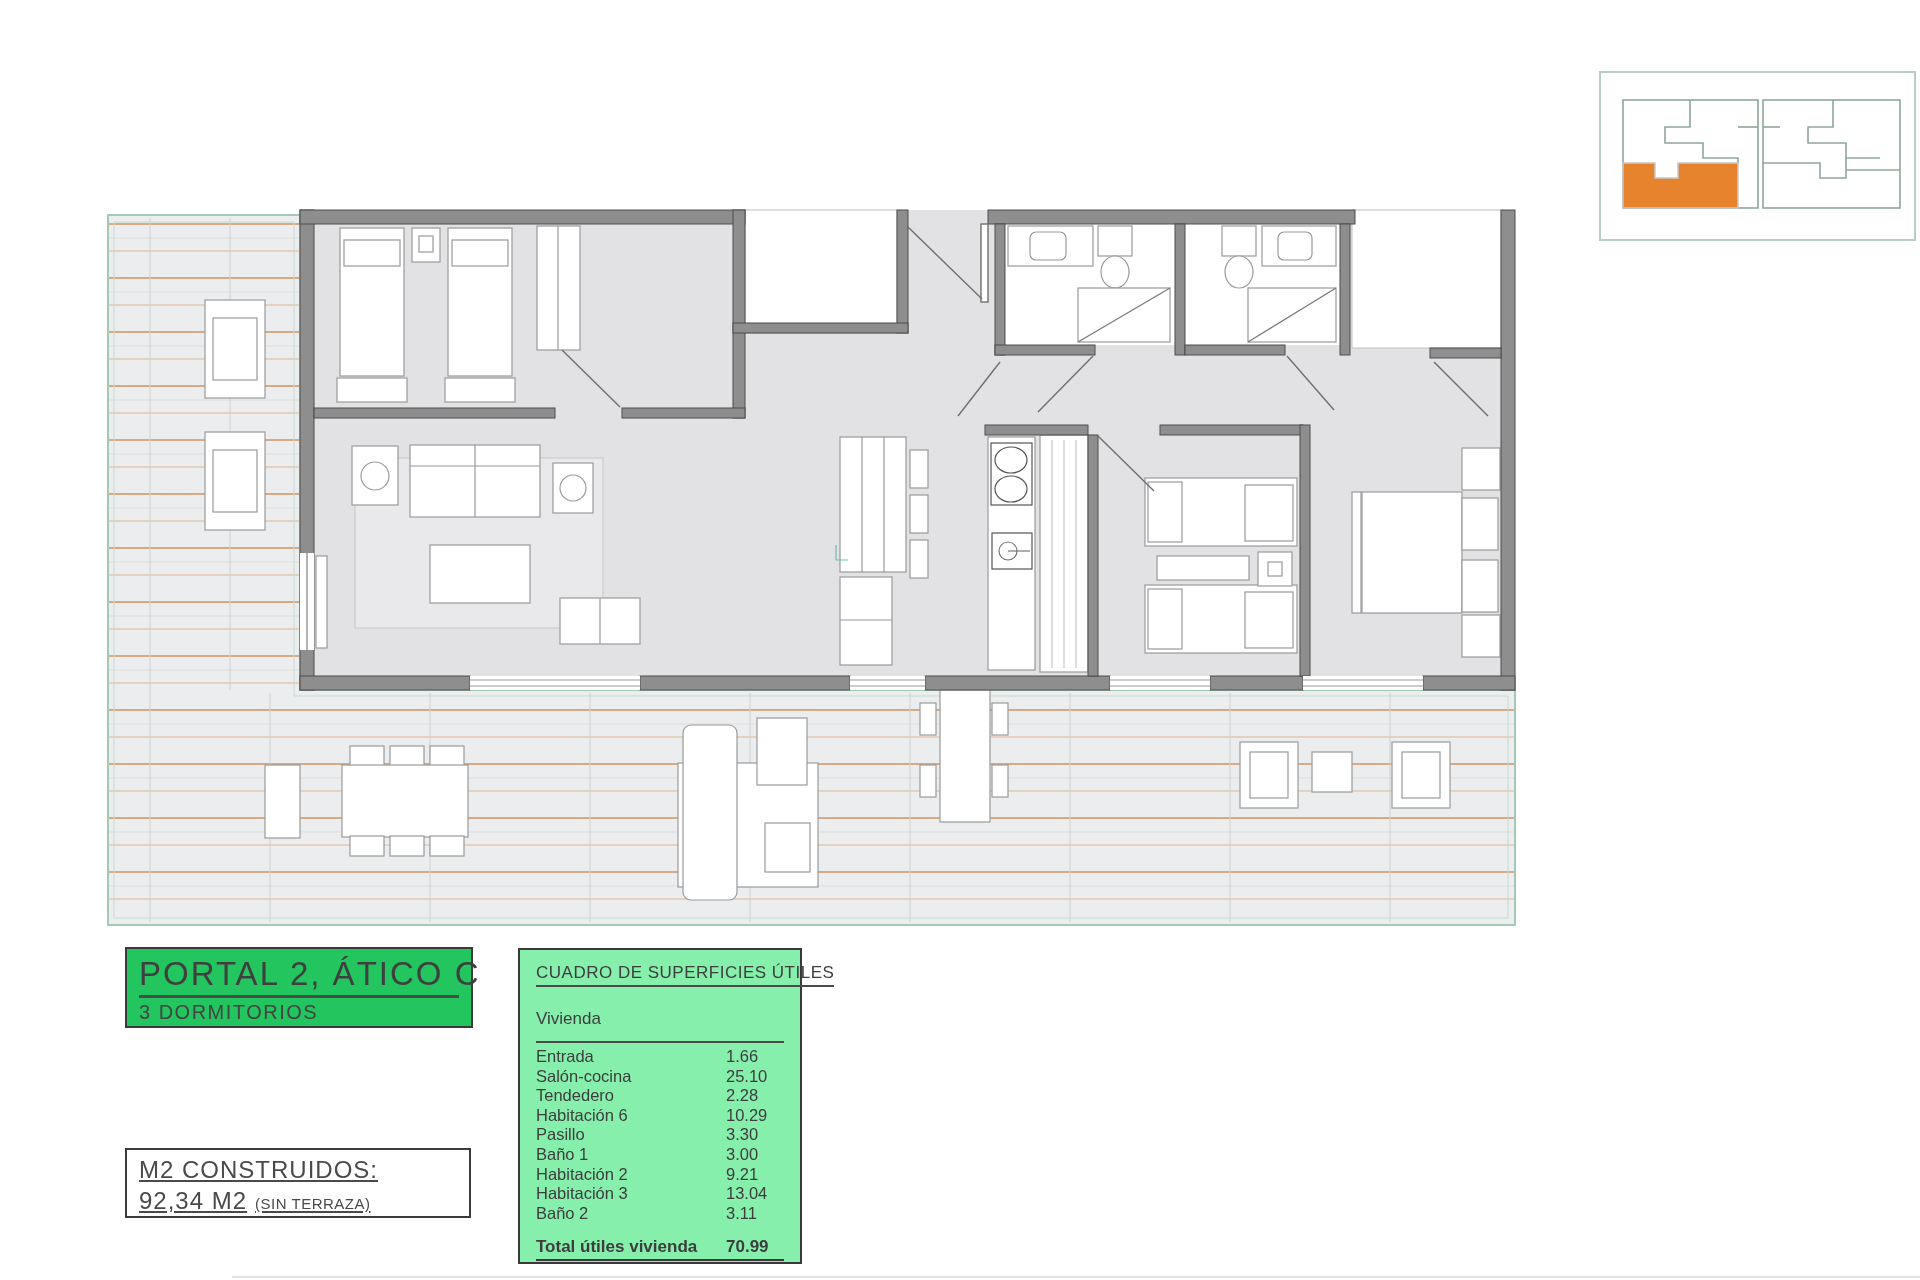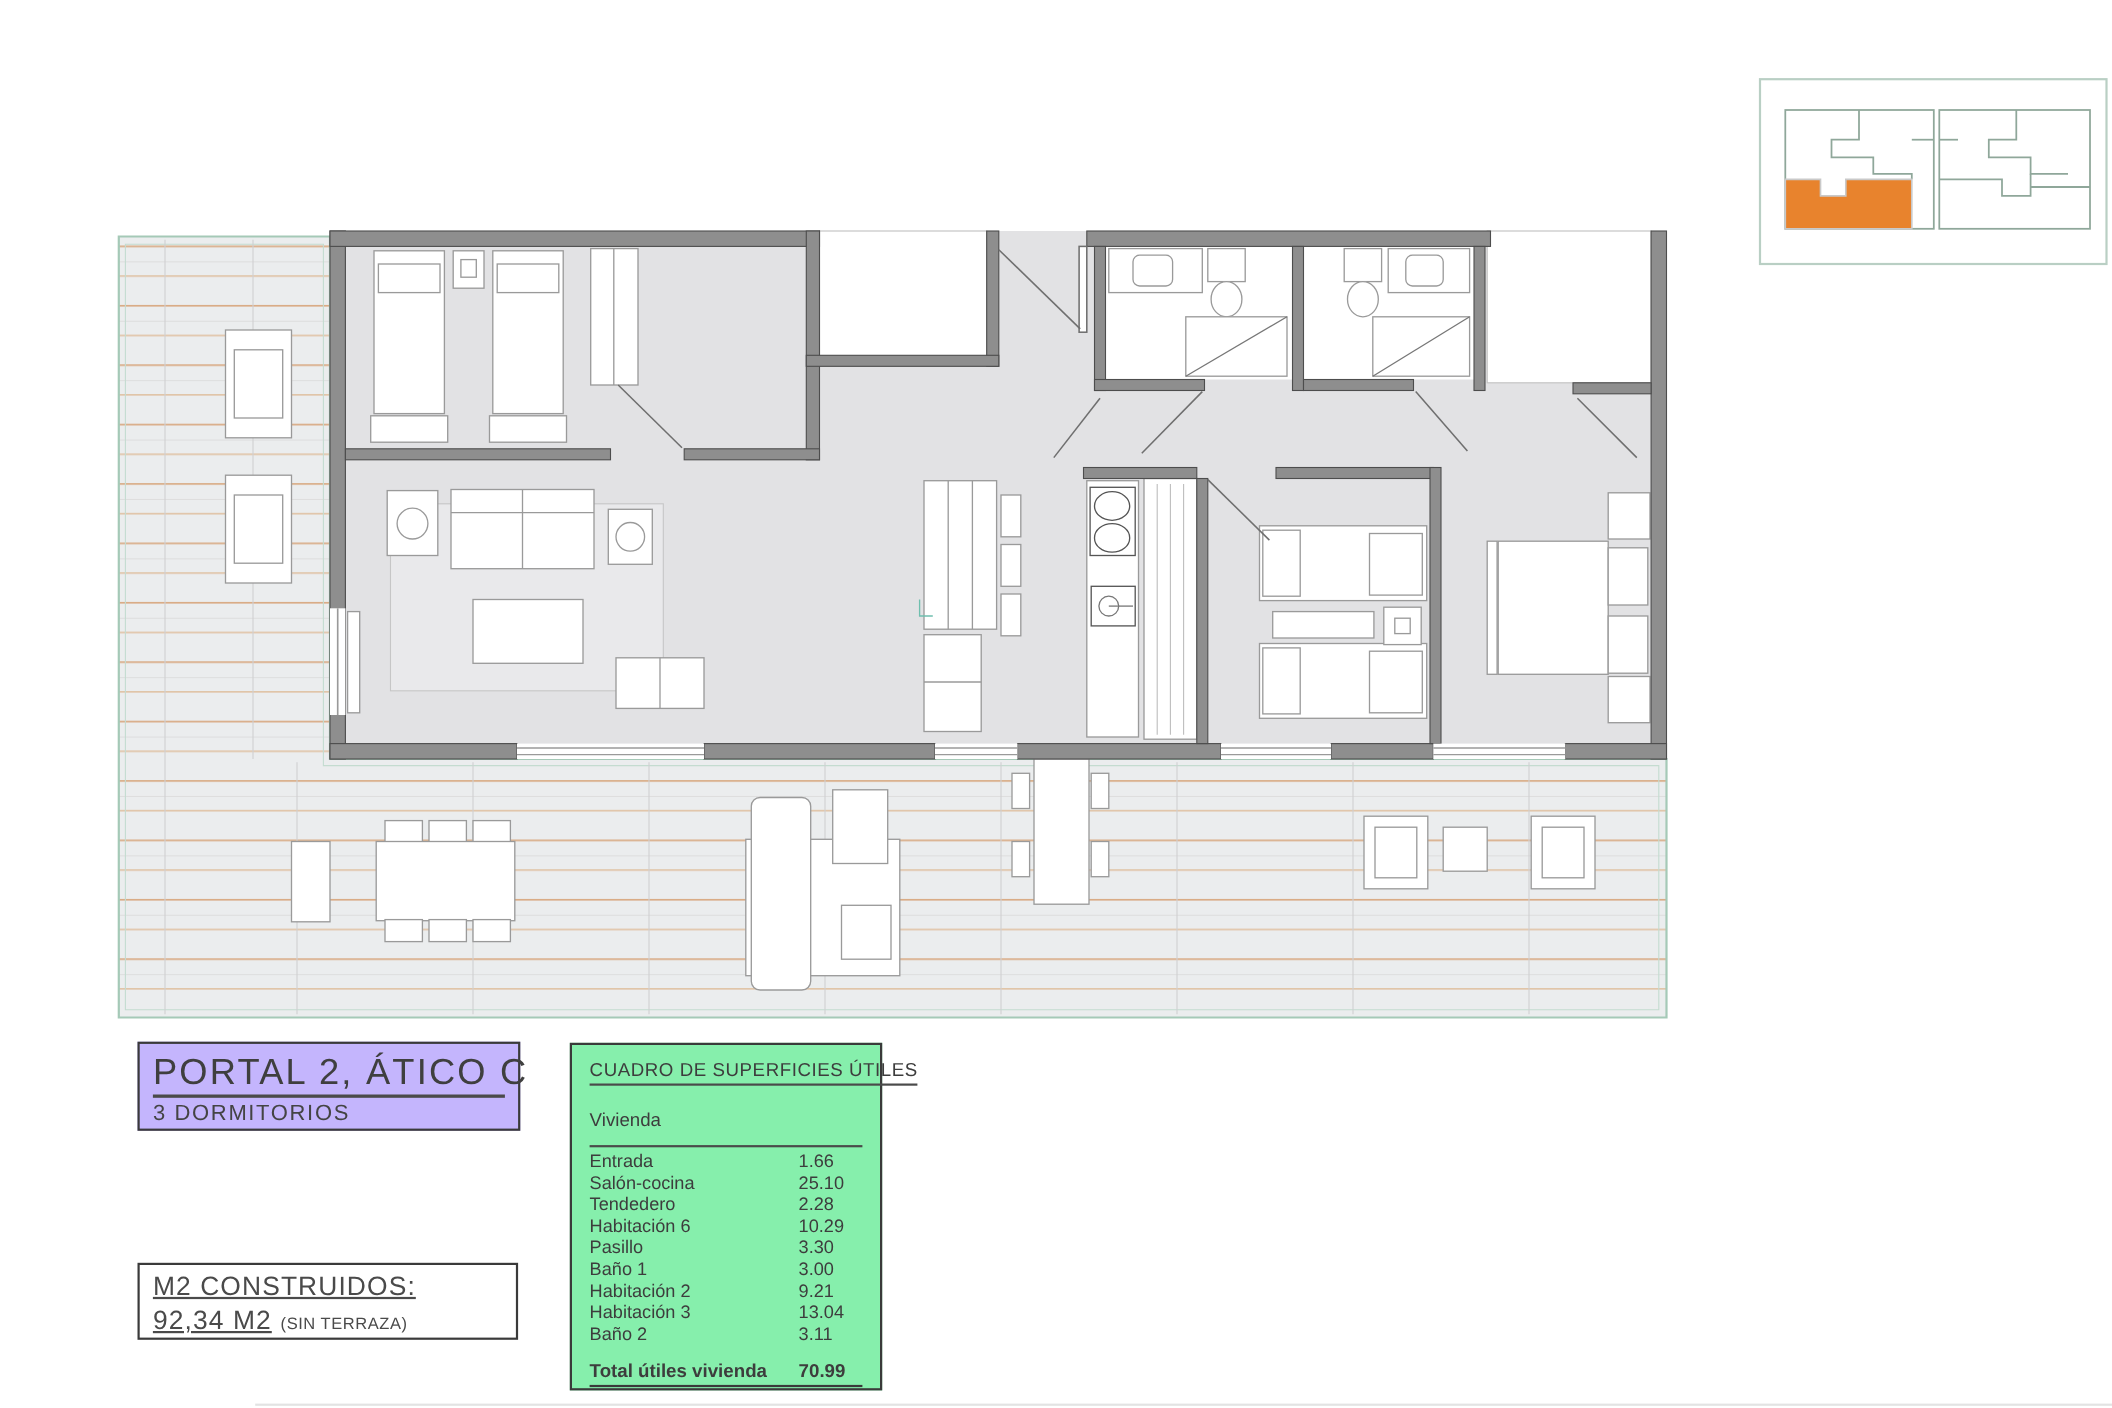--- a/index.html
+++ b/index.html
@@ -2,30 +2,30 @@
 <html><head>
 <meta charset="utf-8">
 <style>
   html,body{margin:0;padding:0;background:#ffffff;}
   .stage{position:relative;width:1920px;height:1280px;background:#fff;overflow:hidden;
          font-family:"Liberation Sans","DejaVu Sans",sans-serif;color:#3d3d3d;}
   svg{position:absolute;left:0;top:0;}
 
   
   .title-box{position:absolute;left:125px;top:947px;width:348px;height:81px;
-             border:2px solid #3a3a3a;background:#c4b5fd;box-sizing:border-box;padding:6px 12px 4px;}
+             border:2px solid #3a3a3a;background:#22c55e;box-sizing:border-box;padding:6px 12px 4px;}
   .title-main{font-size:33px;letter-spacing:2px;color:#3f3f3f;border-bottom:3px solid #4a4a4a;
               padding-bottom:2px;white-space:nowrap;}
   .title-sub{font-size:20px;letter-spacing:1.5px;margin-top:3px;color:#444;}
 
   .m2-utiles{position:absolute;left:127px;top:1052px;font-size:24px;letter-spacing:1px;color:#4a4a4a;line-height:36px;}
   .m2-utiles .hd{text-decoration:underline;}
 
   .m2-cons{position:absolute;left:125px;top:1148px;width:346px;height:70px;border:2px solid #3a3a3a;
-           box-sizing:border-box;padding:4px 12px;font-size:24px;letter-spacing:1px;color:#4a4a4a;line-height:31px;}
+           box-sizing:border-box;padding:4px 12px;font-size:24px;letter-spacing:1px;color:#4a4a4a;line-height:31px;text-decoration:underline;}
   .m2-cons .hd{text-decoration:underline;}
   .m2-cons .val{text-decoration:underline;}
   .m2-cons .note{font-size:15px;letter-spacing:.5px;margin-left:8px;}
 
   .areas{position:absolute;left:518px;top:948px;width:284px;height:316px;border:2px solid #3a3a3a;
          box-sizing:border-box;padding:13px 16px 8px;background:#86efac;}
   .areas .t-title{font-size:17px;letter-spacing:.5px;display:inline-block;border-bottom:2px solid #4a4a4a;
                   padding-bottom:2px;white-space:nowrap;}
   .areas .group{font-size:17px;margin-top:22px;border-bottom:2px solid #4a4a4a;padding-bottom:12px;}
   .areas .rows{margin-top:4px;}

